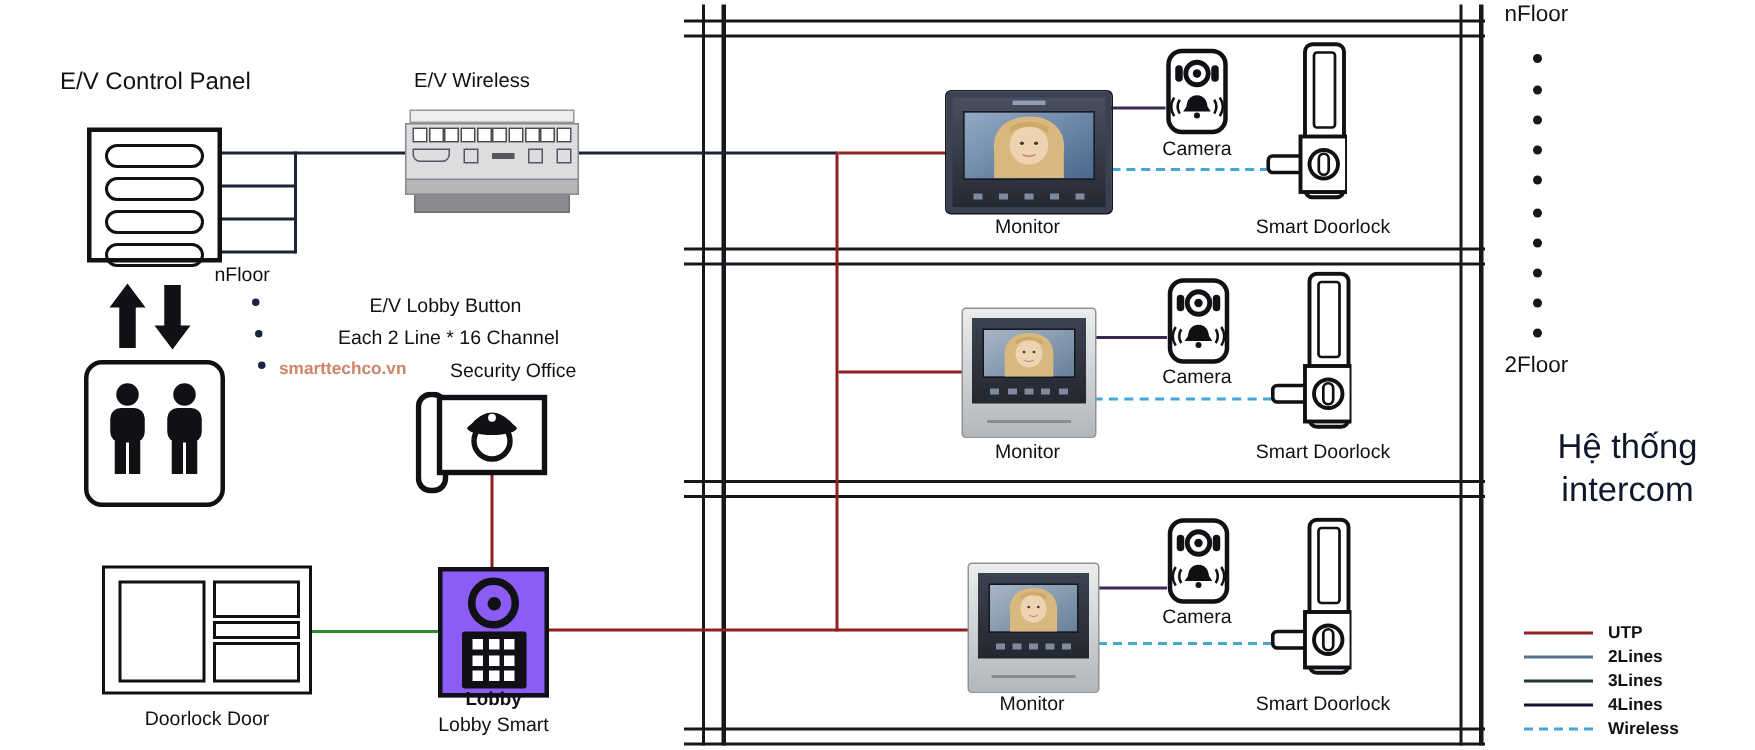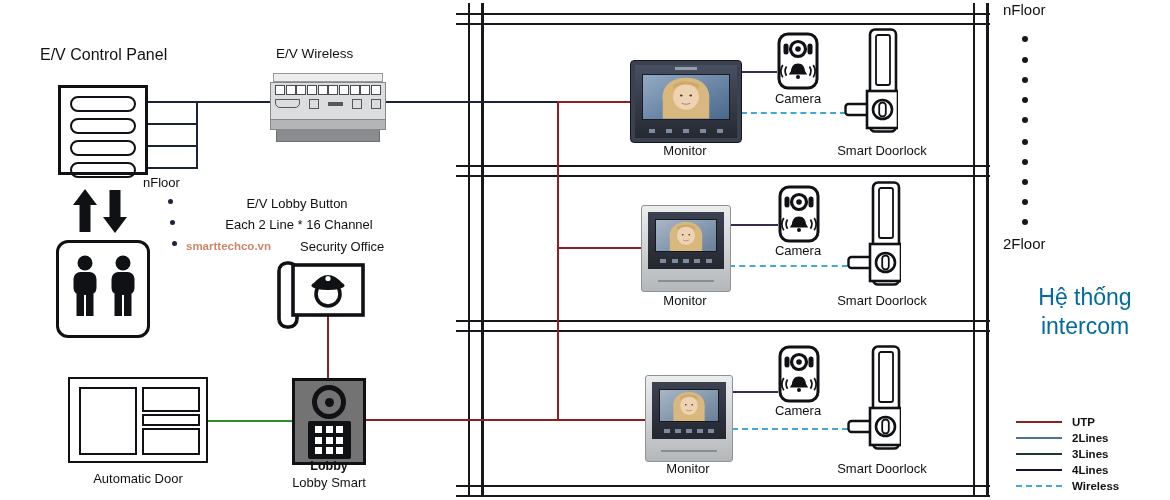--- a/index.html
+++ b/index.html
@@ -43,21 +43,21 @@
   .btnrow{position:absolute;left:16%;right:16%;display:flex;justify-content:space-between;}
   .btnrow i{width:6px;height:4px;background:#7d8aa0;display:block;}
   .mon-sil{position:absolute;background:linear-gradient(#eceded,#b4b7ba);
            border:1px solid #8f9296;border-radius:3px;}
   .mon-sil .panel{position:absolute;left:6px;right:6px;top:6px;bottom:22px;
                   background:linear-gradient(#3c4250,#23272f);}
   .mon-sil .scr{position:absolute;left:7px;right:7px;top:7px;height:55%;
                 background:linear-gradient(150deg,#a8b6c6,#67809a);border:1px solid #15181f;}
   .mon-sil .slot{position:absolute;bottom:9px;left:18%;right:18%;height:2px;background:#8a8d90;}
   
-  .lobby{position:absolute;left:292px;top:378px;width:74px;height:87px;background:#737373;
+  .lobby{position:absolute;left:292px;top:378px;width:74px;height:87px;background:#8b5cf6;
          border:3px solid #101114;box-sizing:border-box;text-align:center;}
   .lobby .ring{width:24px;height:24px;border:5px solid #101114;border-radius:50%;
                margin:4px auto 2px;position:relative;}
   .lobby .ring i{position:absolute;left:50%;top:50%;width:9px;height:9px;margin:-4.5px;
                  background:#101114;border-radius:50%;}
   .lobby .pad{width:43px;height:38px;background:#101114;margin:0 auto;border-radius:2px;
               display:grid;grid-template-columns:repeat(3,7px);grid-auto-rows:7px;gap:3.5px;
               justify-content:center;align-content:center;}
   .lobby .pad i{background:#fff;display:block;}
   .lobby .txt{font-weight:bold;font-size:12.5px;color:#101114;line-height:14px;}
@@ -223,21 +223,21 @@
   <svg class="abs" style="left:277px;top:261px;width:90px;height:70px">
       <use href="#sym-secphone" xlink:href="#sym-secphone"></use>
     </svg>
 
   <div class="adoor">
     <div class="l"></div>
     <div class="r1"></div>
     <div class="r2"></div>
     <div class="r3"></div>
   </div>
-  <div class="lbl ctr" style="left:68px;top:471px;width:140px">Automatic Door</div>
+  <div class="lbl ctr" style="left:68px;top:471px;width:140px">Doorlock Door</div>
 
   <div class="lobby">
     <div class="ring">
         <i></i>
       </div>
     <div class="pad">
       <i></i>
         <i></i>
         <i></i>
         <i></i>
@@ -338,21 +338,21 @@
     <div class="dot" style="left:1022px;top:97px;width:6px;height:6px"></div>
     <div class="dot" style="left:1022px;top:117px;width:6px;height:6px"></div>
     <div class="dot" style="left:1022px;top:139px;width:6px;height:6px"></div>
     <div class="dot" style="left:1022px;top:159px;width:6px;height:6px"></div>
     <div class="dot" style="left:1022px;top:179px;width:6px;height:6px"></div>
     <div class="dot" style="left:1022px;top:199px;width:6px;height:6px"></div>
     <div class="dot" style="left:1022px;top:219px;width:6px;height:6px"></div>
   </div>
   <div class="lbl" style="left:1003px;top:235px;font-size:15px">2Floor</div>
 
-  <div class="title" style="color: #0369a1;">
+  <div class="title" style="color: #0f172a;">
     <div>Hệ thống</div>
     <div>intercom</div>
   </div>
 
   <div>
     <div class="leg-row" style="top:415px">
       <span class="leg-line" style="border-top-color: rgb(143, 31, 34);"></span>
       <span class="leg-txt">UTP</span>
     </div>
     <div class="leg-row" style="top:431px">

